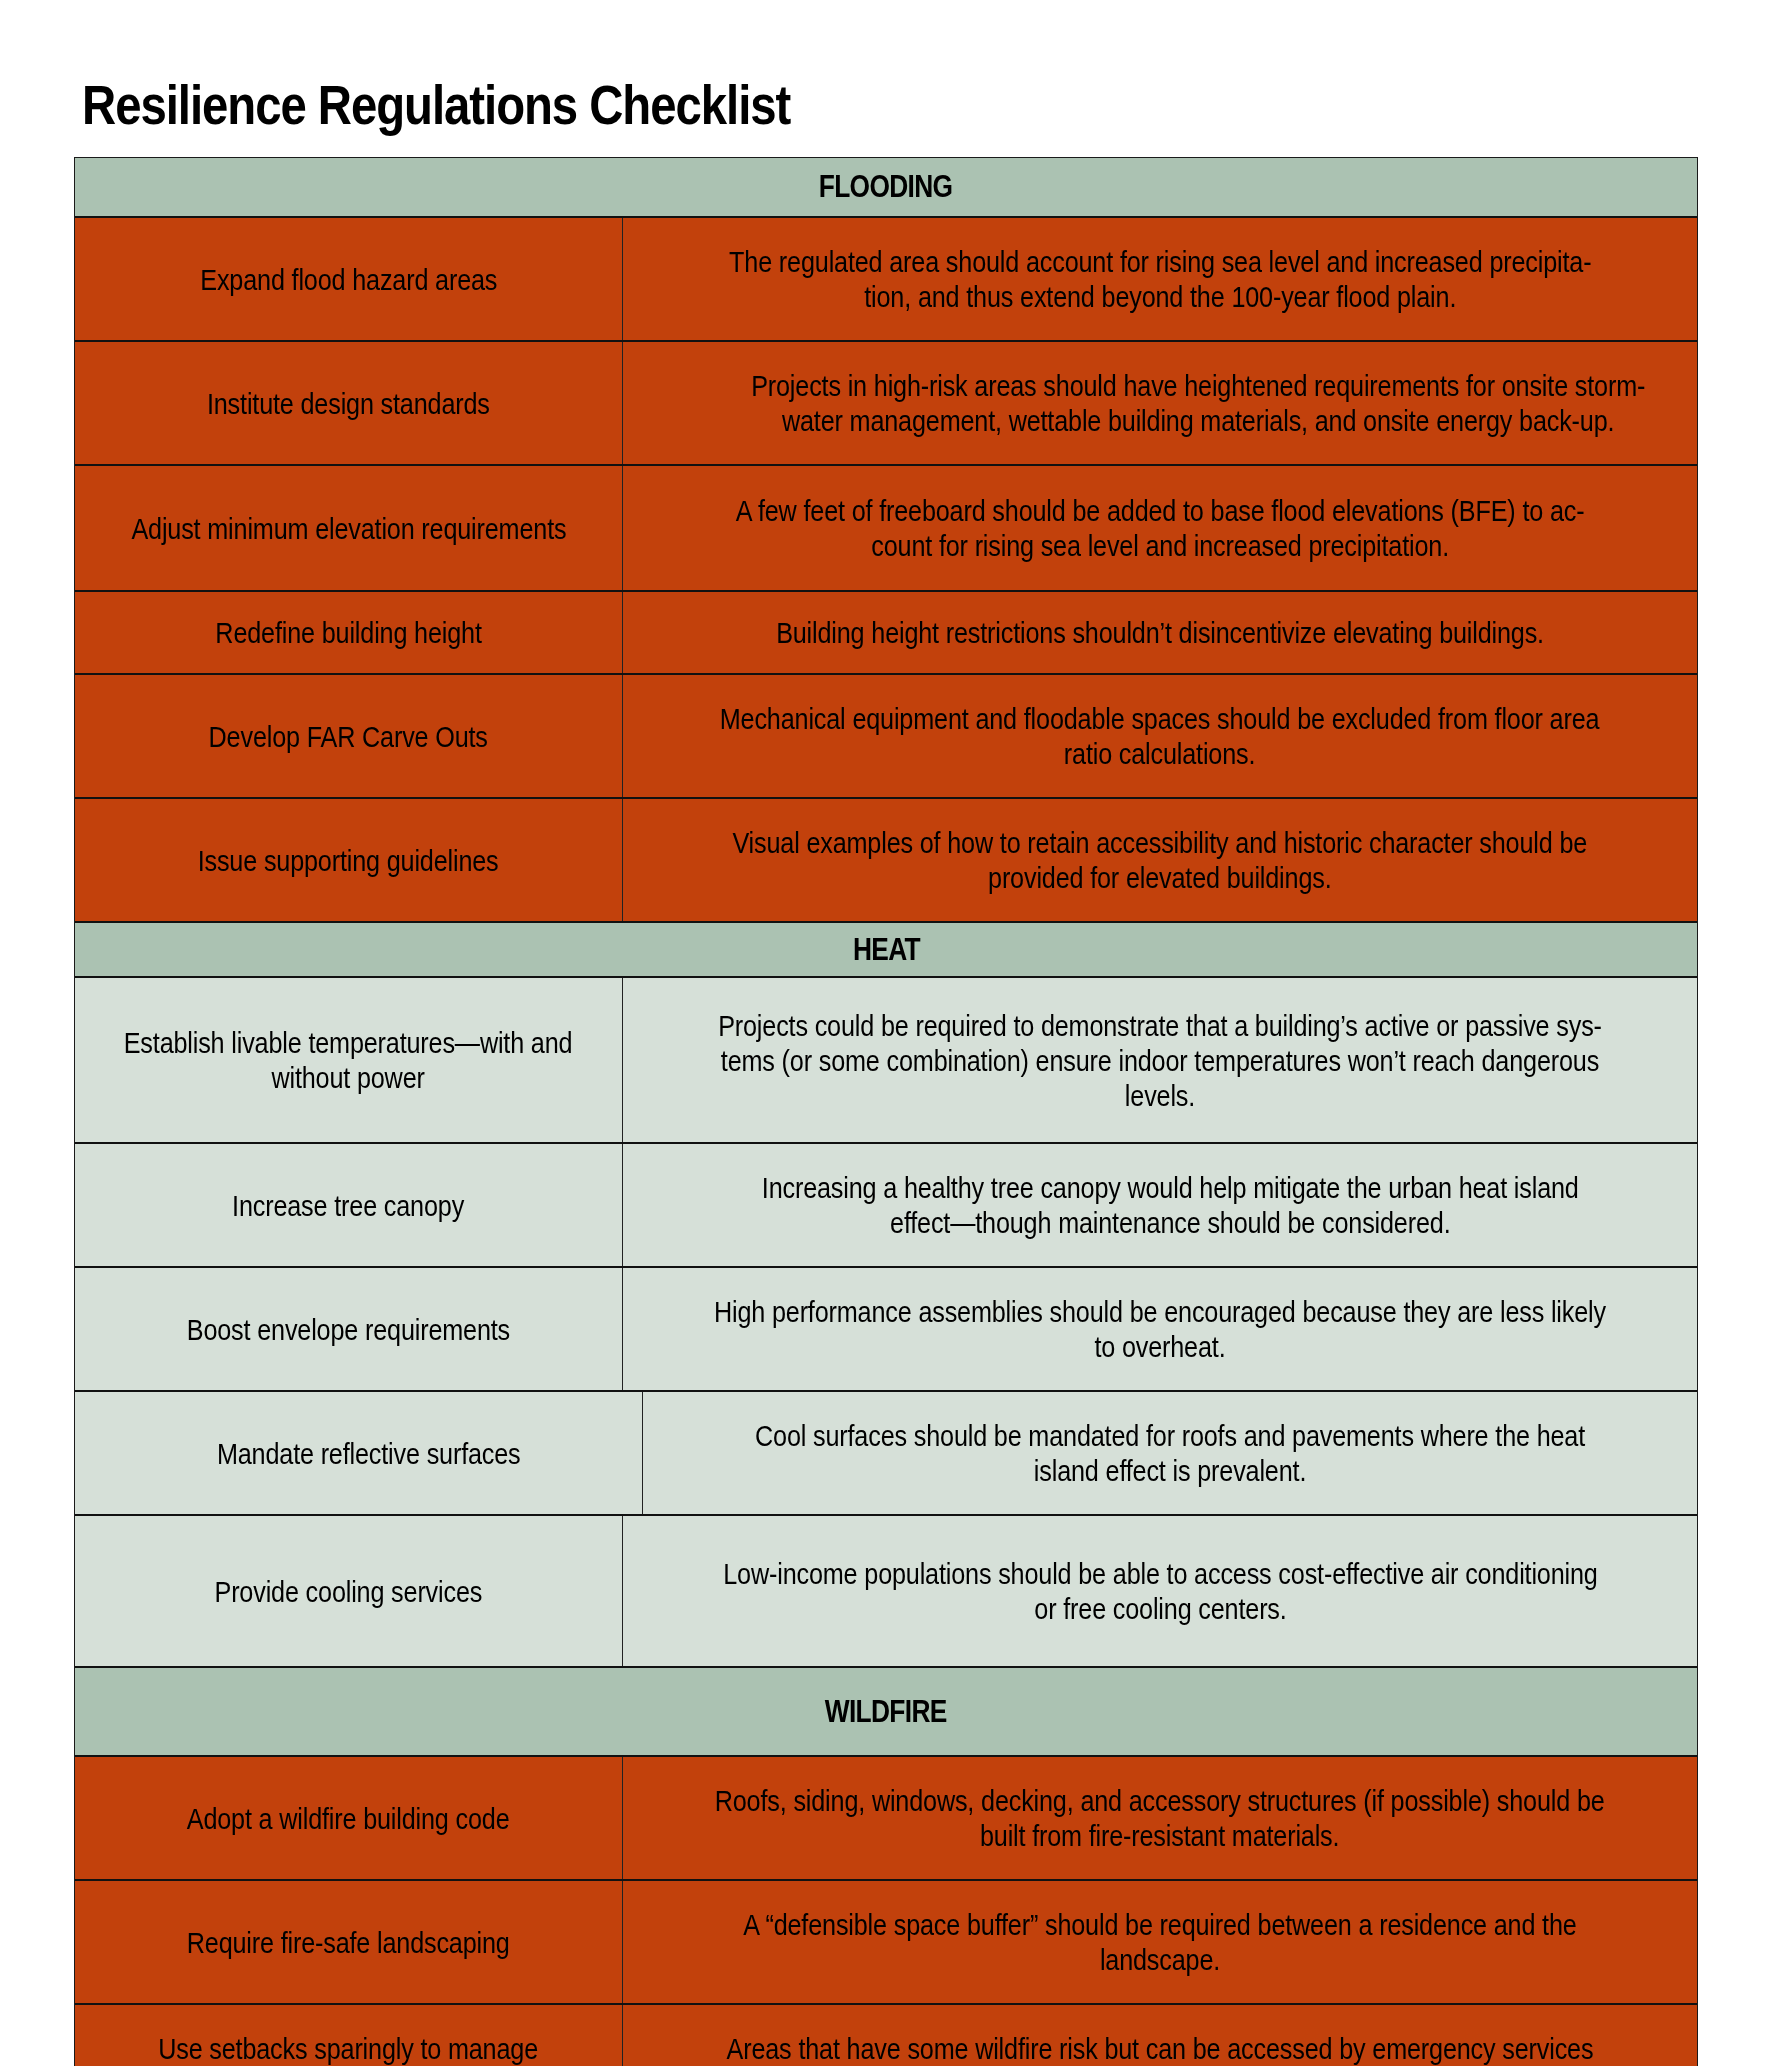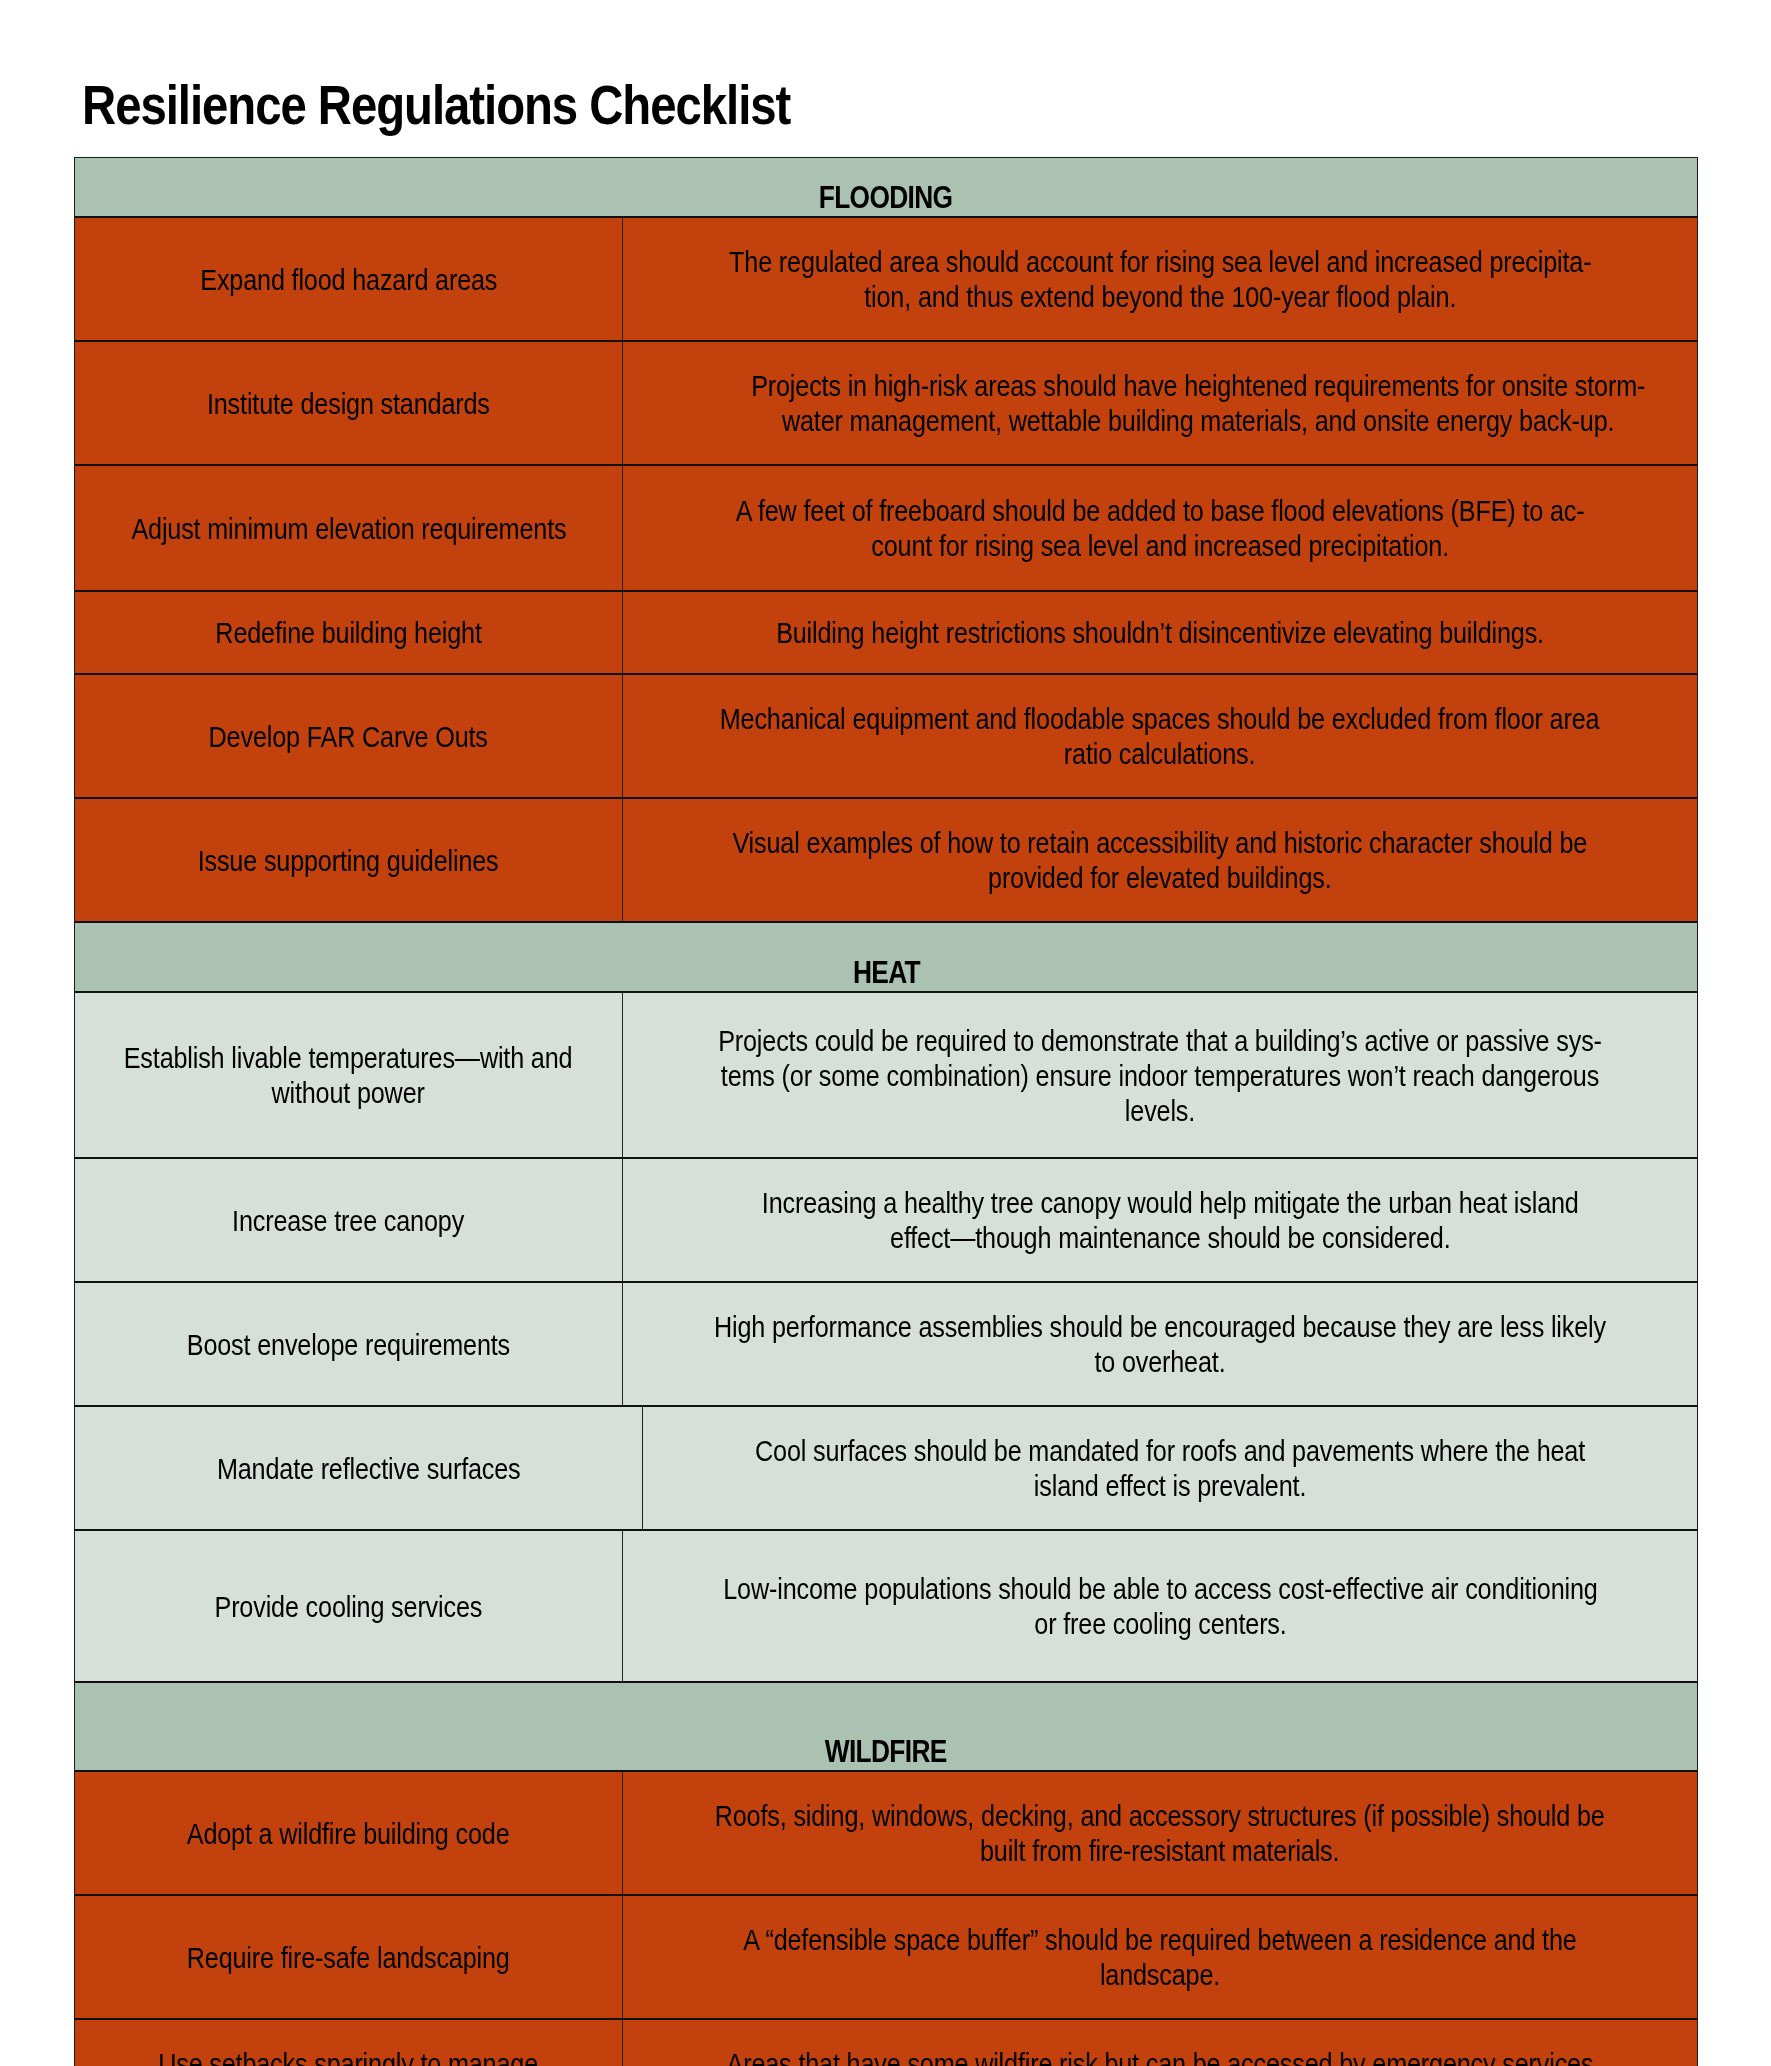--- a/index.html
+++ b/index.html
@@ -12,21 +12,21 @@
     font-family: "Liberation Sans", sans-serif; font-weight: bold;
     font-size: 55px; line-height: 62px; letter-spacing: -1.2px;
     transform: scaleX(0.86); transform-origin: left top; white-space: nowrap;
   }
   .table {
     position: absolute; left: 74px; top: 157px; width: 1624px;
     border: 1.7px solid #1a1a1a; box-sizing: border-box;
   }
   .section-header {
     background: #abc2b2; border-bottom: 2.5px solid #111;
-    display: flex; align-items: flex-end; justify-content: center;
+    display: flex; align-items: center; justify-content: center;
     box-sizing: border-box;
   }
   .section-header span {
     font-weight: bold; font-size: 31px; letter-spacing: -0.8px;
     display: inline-block; transform: scaleX(0.85);
   }
   .row { display: flex; box-sizing: border-box; border-bottom: 2.5px solid #111; }
   .sec-light .row { background: #c2410c; }
   .sec-dark .row { background: #d6e0d8; }
   .cell-left {
@@ -124,21 +124,21 @@
         </div>
         <div class="cell-right">
           <div class="txt">
             <span class="line">Visual examples of how to retain accessibility and historic character should be</span>
             <span class="line">provided for elevated buildings.</span>
           </div>
         </div>
       </div>
     </div>
     <div class="section sec-dark">
-      <div class="section-header" style="height: 70px;">
+      <div class="section-header" style="height: 55px;">
         <span>HEAT</span>
       </div>
       <div class="row" style="height: 166px;">
         <div class="cell-left">
           <div class="txt">
             <span class="line">Establish livable temperatures—with and</span>
             <span class="line">without power</span>
           </div>
         </div>
         <div class="cell-right">

